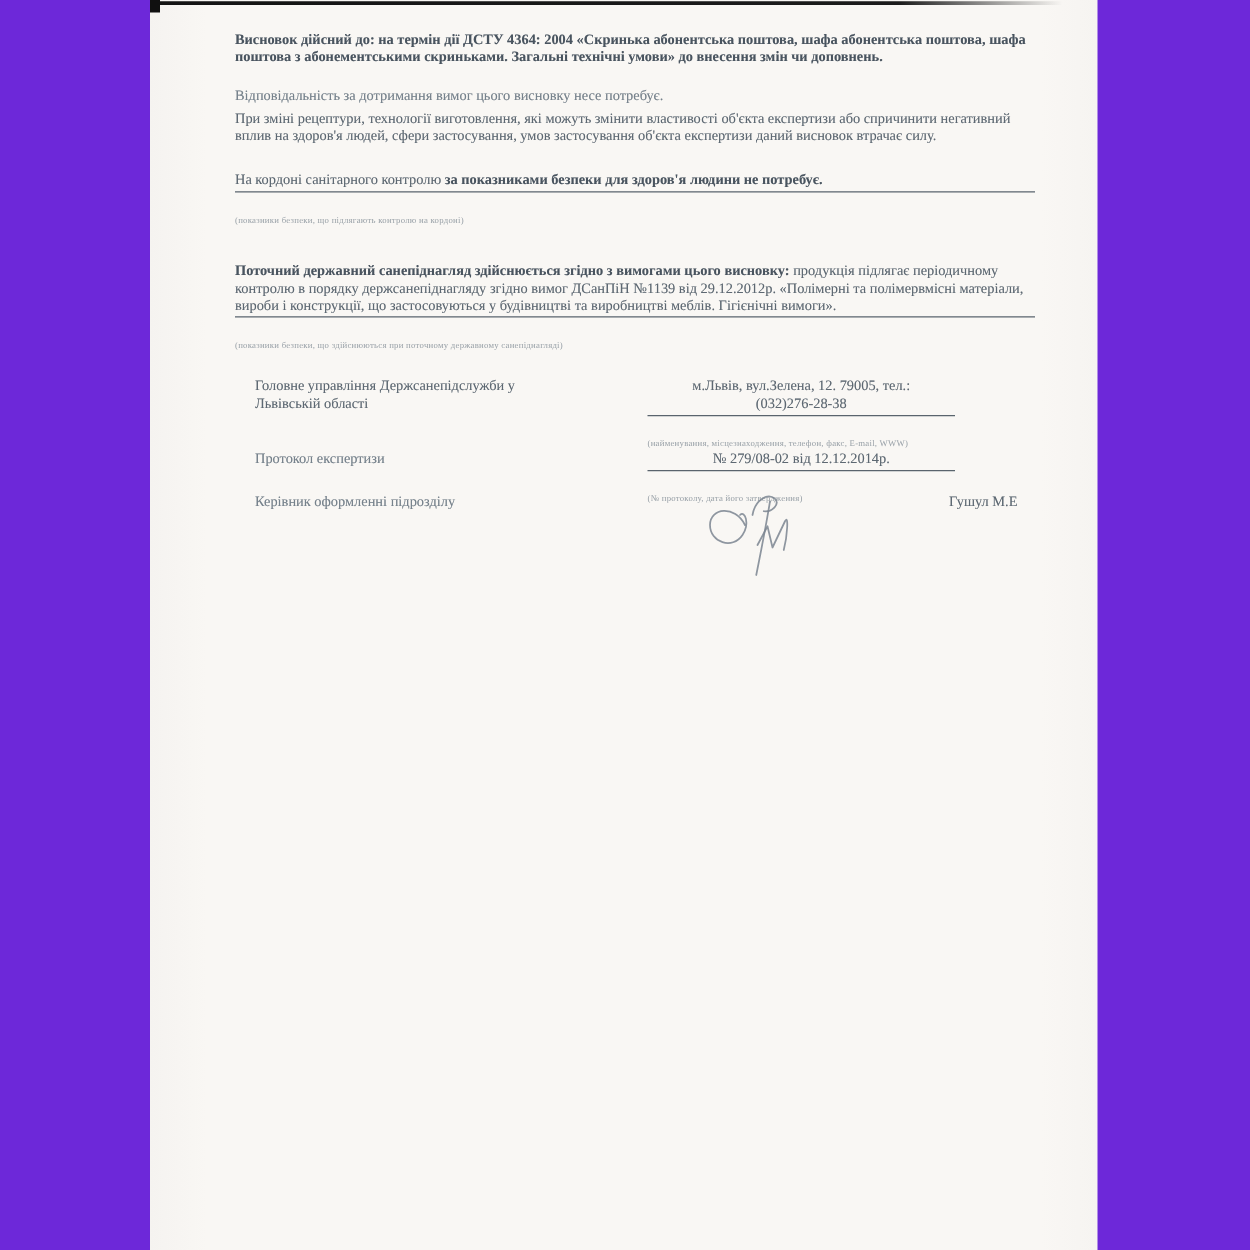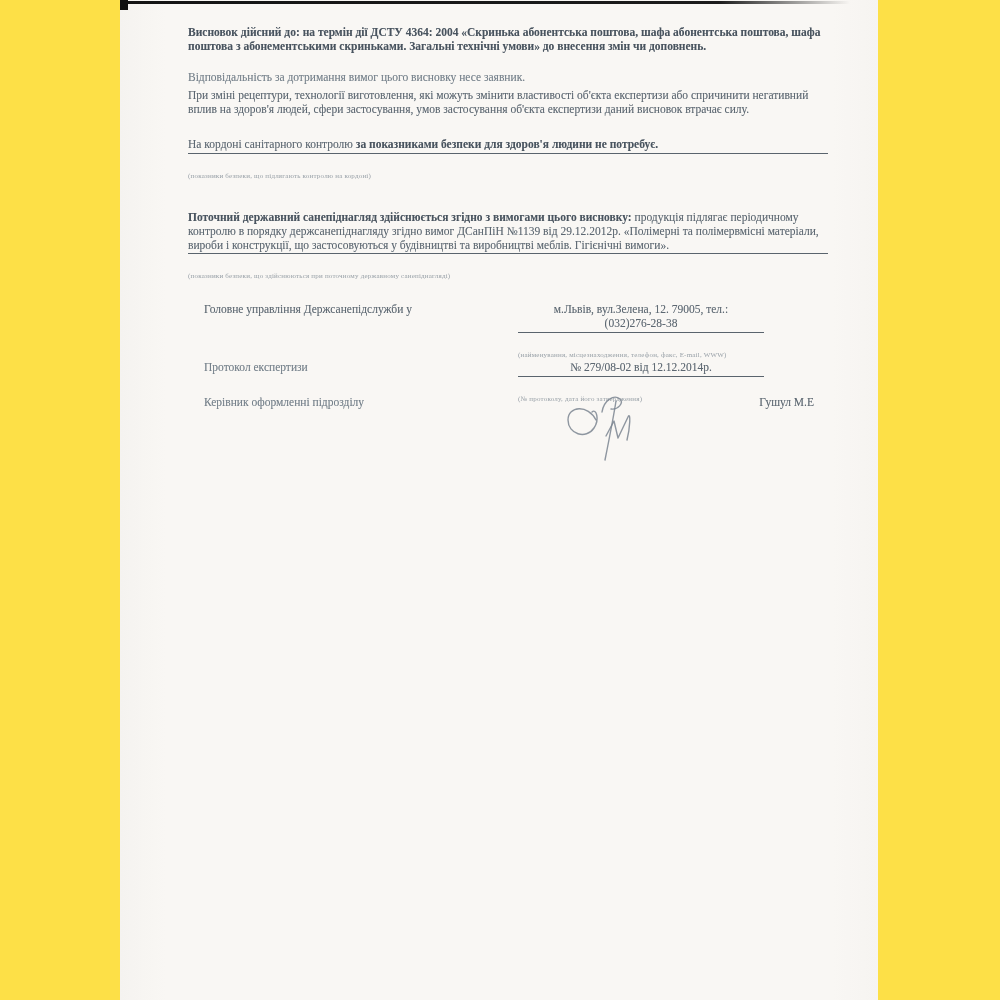--- a/index.html
+++ b/index.html
@@ -1,16 +1,16 @@
 <!DOCTYPE html>
 <html><head>
 <meta charset="utf-8">
 <style>
   html,body{margin:0;padding:0;background:#ffffff;}
-  .stage{position:relative;width:1000px;height:1000px;background:#fde047;overflow:hidden;
+  .stage{position:relative;width:1000px;height:1000px;background:#6d28d9;overflow:hidden;
          font-family:"Liberation Serif","DejaVu Serif",serif;}
   .paper{position:absolute;left:120px;top:0;width:758px;height:1000px;
          background:linear-gradient(to right,#f5f3f0 0%,#f9f7f4 6%,#f9f7f4 94%,#f6f4f1 100%);}
   .scan-topline{position:absolute;top:1px;left:2px;width:728px;height:3px;
          background:linear-gradient(to right,#141414 0%,#1c1c1c 82%,rgba(30,30,30,0) 100%);}
   .scan-blob{position:absolute;top:0;left:0;width:8px;height:10px;background:#101010;}
   .content{position:absolute;left:68px;width:640px;}
   .txt{font-size:11.5px;line-height:13.8px;color:#5d6872;text-align:left;
        text-shadow:0 0 0.5px rgba(93,104,114,0.35);}
   .b{font-weight:bold;color:#49545f;}
@@ -29,38 +29,39 @@
 
 <div class="stage">
   <div class="paper">
     <div class="scan-topline"></div>
     <div class="scan-blob"></div>
 
     <div class="content" style="top:0;height:1000px;">
 
       <div class="row txt b" style="top:26px;">Висновок дійсний до: на термін дії ДСТУ 4364: 2004  «Скринька абонентська поштова, шафа абонентська поштова, шафа поштова з абонементськими скриньками. Загальні технічні умови» до внесення змін чи доповнень.</div>
 
-      <div class="row txt dim" style="top:71px;">Відповідальність за дотримання вимог цього висновку несе заявник.</div>
+      <div class="row txt dim" style="top:71px;">Відповідальність за дотримання вимог цього висновку несе потребує.</div>
 
       <div class="row txt" style="top:89px;">При зміні рецептури, технології виготовлення, які можуть змінити властивості об'єкта експертизи або спричинити негативний вплив на здоров'я людей, сфери застосування, умов застосування об'єкта експертизи даний висновок втрачає силу.</div>
 
       <div class="row" style="top:138px;">
         <div class="txt ublock"><span>На кордоні санітарного контролю </span><span class="b">за показниками безпеки для здоров'я людини не потребує.</span></div>
         <div class="caption">(показники безпеки, що підлягають контролю на кордоні)</div>
       </div>
 
 
       <div class="row" style="top:211px;">
         <div class="txt ublock"><span class="b">Поточний державний санепіднагляд здійснюється згідно з вимогами цього висновку: </span><span>продукція підлягає періодичному контролю в порядку держсанепіднагляду згідно вимог ДСанПіН  №1139 від 29.12.2012р. «Полімерні та полімервмісні матеріали, вироби і конструкції, що застосовуються у будівництві та виробництві меблів. Гігієнічні вимоги».</span></div>
         <div class="caption">(показники безпеки, що здійснюються при поточному державному санепіднагляді)</div>
       </div>
 
       <div class="row" style="top:303px;height:52px;">
         <div class="leftcell txt">
           <div>Головне управління Держсанепідслужби у</div>
+          <div>Львівській області</div>
         </div>
         <div class="rightcell">
           <div class="txt ublock" style="text-align:center;">
             <div>м.Львів, вул.Зелена, 12. 79005, тел.:</div>
             <div>(032)276-28-38</div>
           </div>
           <div class="caption">(найменування, місцезнаходження, телефон, факс, E-mail, WWW)</div>
         </div>
       </div>
 

